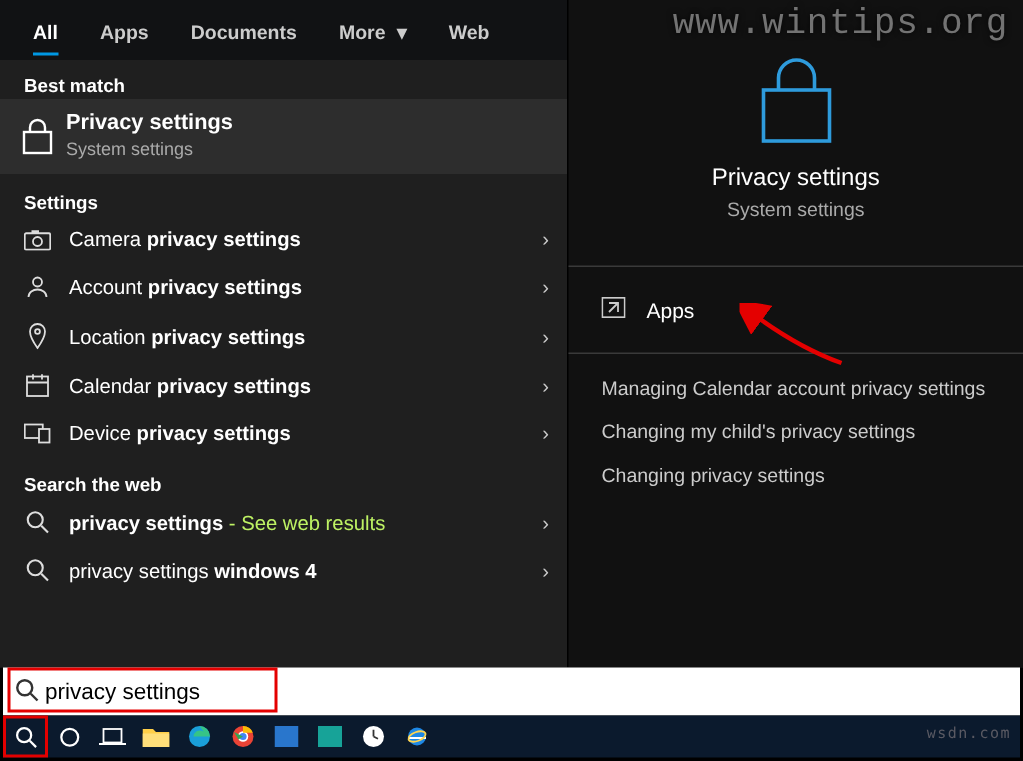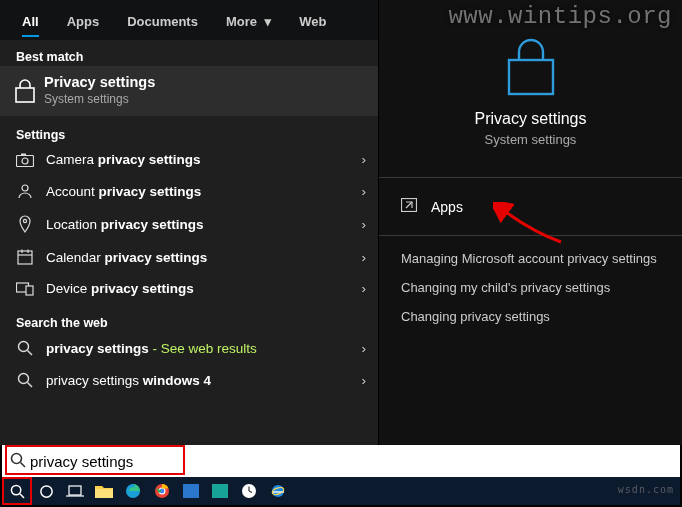--- a/index.html
+++ b/index.html
@@ -346,21 +346,21 @@
       <svg class="arrow" width="70" height="46">
         <defs>
             <marker id="ah" markerWidth="8" markerHeight="8" refX="2" refY="4" orient="auto">
               <path d="M0,0 L8,4 L0,8 Z" fill="#e40000"></path>
             </marker>
           </defs>
         <path d="M68,40 Q40,30 10,8" fill="none" stroke="#e40000" stroke-width="3" marker-end="url(#ah)"></path>
       </svg>
     </div>
     <div class="hr"></div>
-    <div class="quick-link">Managing Microsoft account privacy settings</div>
+    <div class="quick-link">Managing Calendar account privacy settings</div>
     <div class="quick-link">Changing my child's privacy settings</div>
     <div class="quick-link">Changing privacy settings</div>
   </div>
 </div>
 
 <div class="search-bar">
   <div class="search-input-wrap">
     <span class="sicon">
       <svg width="16" height="16" viewBox="0 0 16 16">
           <circle cx="6.5" cy="6.5" r="5" fill="none" stroke="#333" stroke-width="1.6"></circle>

